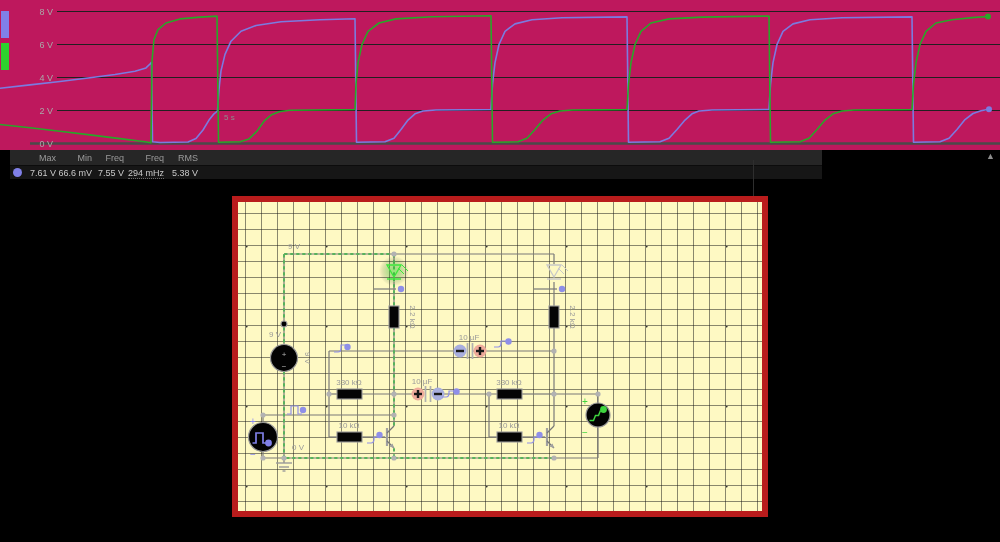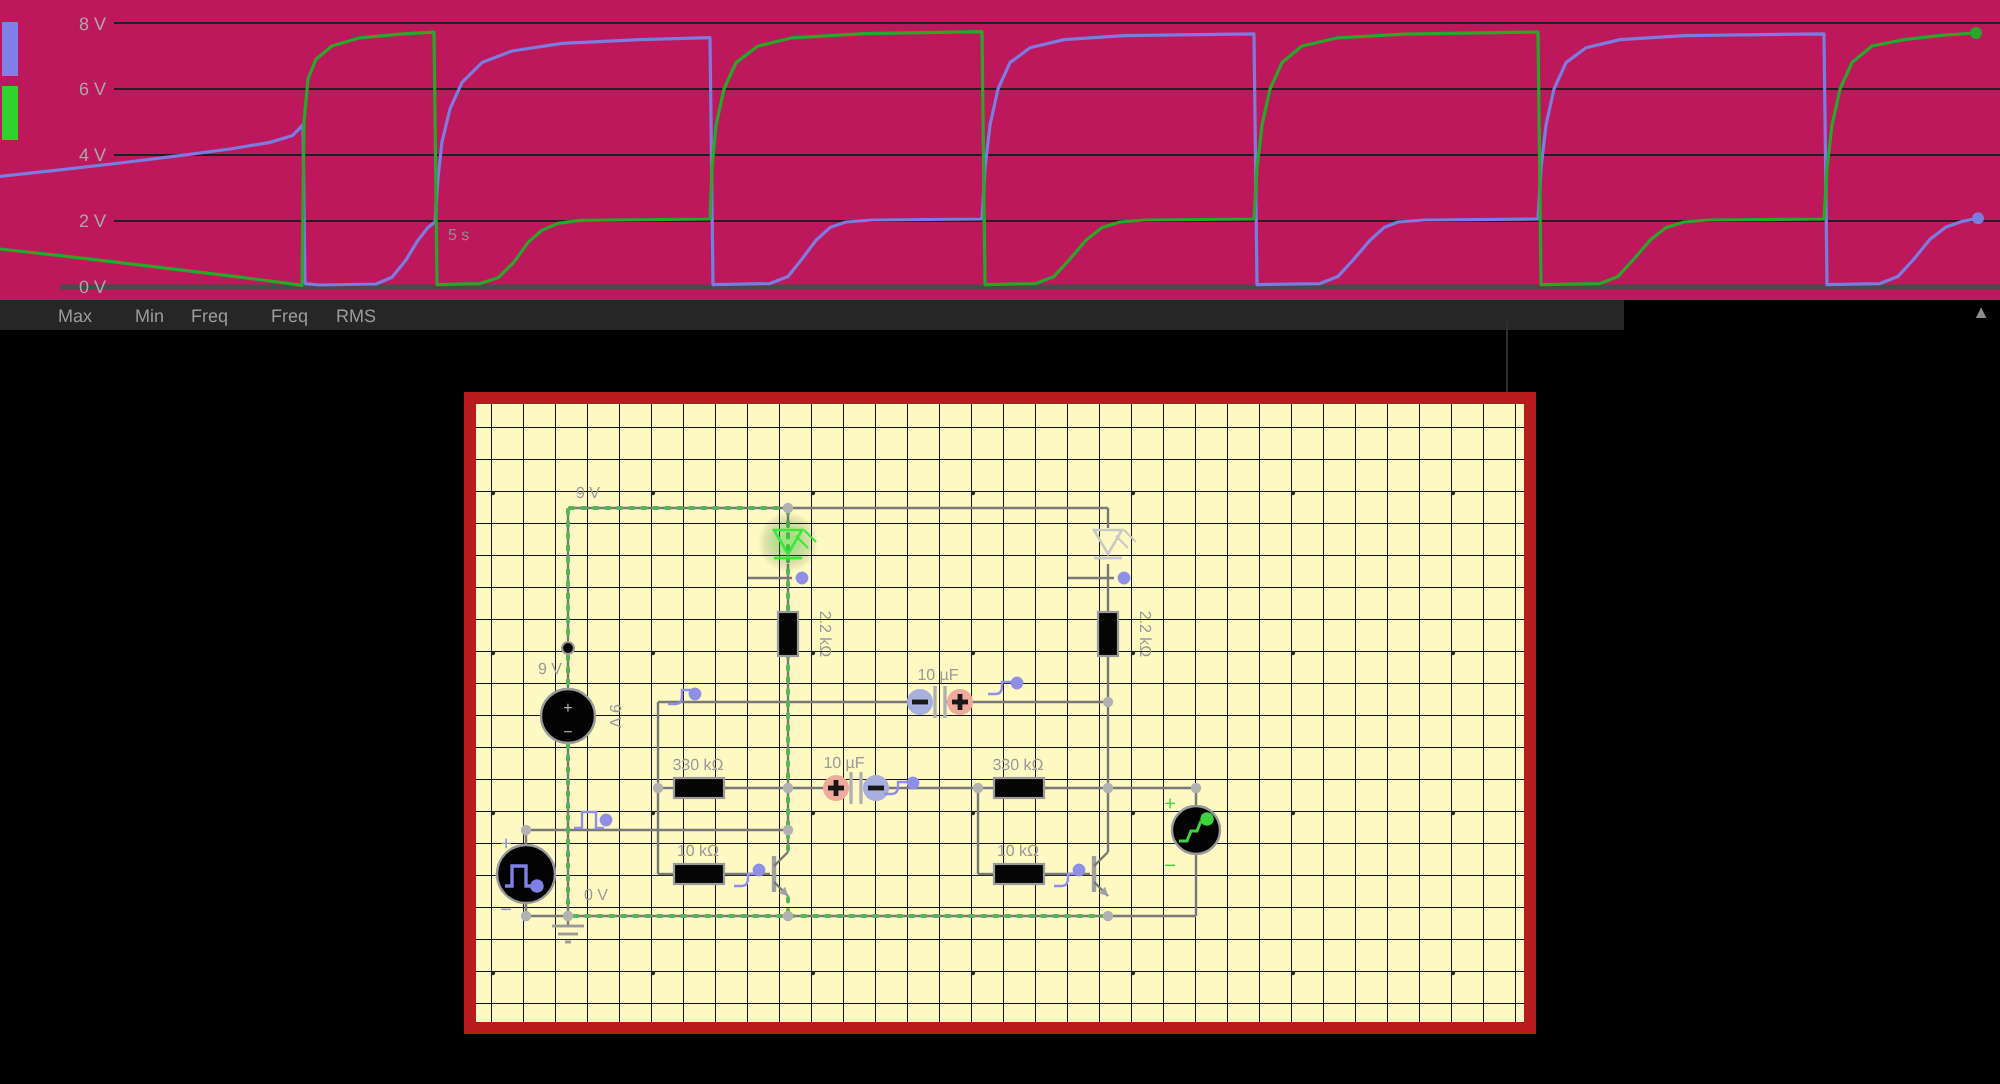--- a/index.html
+++ b/index.html
@@ -1,19 +1,19 @@
 <!DOCTYPE html>
 <html><head>
 <meta charset="utf-8">
 <style>
   html,body{margin:0;padding:0;background:#000;}
   body{width:1000px;height:542px;position:relative;overflow:hidden;
        font-family:"Liberation Sans",sans-serif;-webkit-font-smoothing:antialiased;}
   #scope{position:absolute;left:0;top:0;width:1000px;height:150px;background:#be185d;}
-  #meas{position:absolute;left:0;top:150px;width:812px;}
+  #meas{position:absolute;left:10px;top:150px;width:812px;}
   .mrow{display:grid;grid-template-columns:16px 32px 36px 32px 40px 34px;align-items:center;}
   .mhead{background:#262626;height:15px;color:#9b9b9b;font-size:9px;}
   .mdata{background:#161616;height:13px;color:#c9c9c9;font-size:9px;border-top:1px solid #0c0c0c;}
   .mcell{text-align:right;padding-right:2px;white-space:nowrap;}
   .dotcell{display:flex;align-items:center;justify-content:flex-start;padding-left:3px;}
   .chdot{width:9px;height:9px;border-radius:50%;}
   .ufreq{border-bottom:1px dotted #6e6e6e;}
   #collapse{position:absolute;right:5px;top:152px;color:#8d8d8d;font-size:9px;line-height:9px;cursor:pointer;}
   #canvas-wrap{position:absolute;left:232px;top:196px;width:524px;height:309px;
                border:6px solid #b91c1c;background:#fef9c3;}
@@ -48,20 +48,30 @@
 <div id="meas">
   <div class="mrow mhead" id="meas-head">
       <div class="mcell"></div>
       <div class="mcell">Max</div>
       <div class="mcell">Min</div>
       <div class="mcell">Freq</div>
       <div class="mcell">Freq</div>
       <div class="mcell">RMS</div>
     </div>
   <div id="meas-body">
+      <div class="mrow mdata">
+        <div class="dotcell">
+          <span class="chdot" style="background: rgb(128, 128, 232);"></span>
+        </div>
+        <div class="mcell">7.61 V</div>
+        <div class="mcell">66.6 mV</div>
+        <div class="mcell">7.55 V</div>
+        <div class="mcell"><span class="ufreq">294 mHz</span></div>
+        <div class="mcell">5.38 V</div>
+      </div>
     </div>
 </div>
 <div id="collapse">▲</div>
 
 <div id="edge-tick"></div>
 
 <div id="canvas-wrap">
   <svg id="circuit-svg" width="524" height="309" viewBox="232 196 524 309">
       <defs>
         <pattern id="g16" width="16" height="16" patternUnits="userSpaceOnUse">

